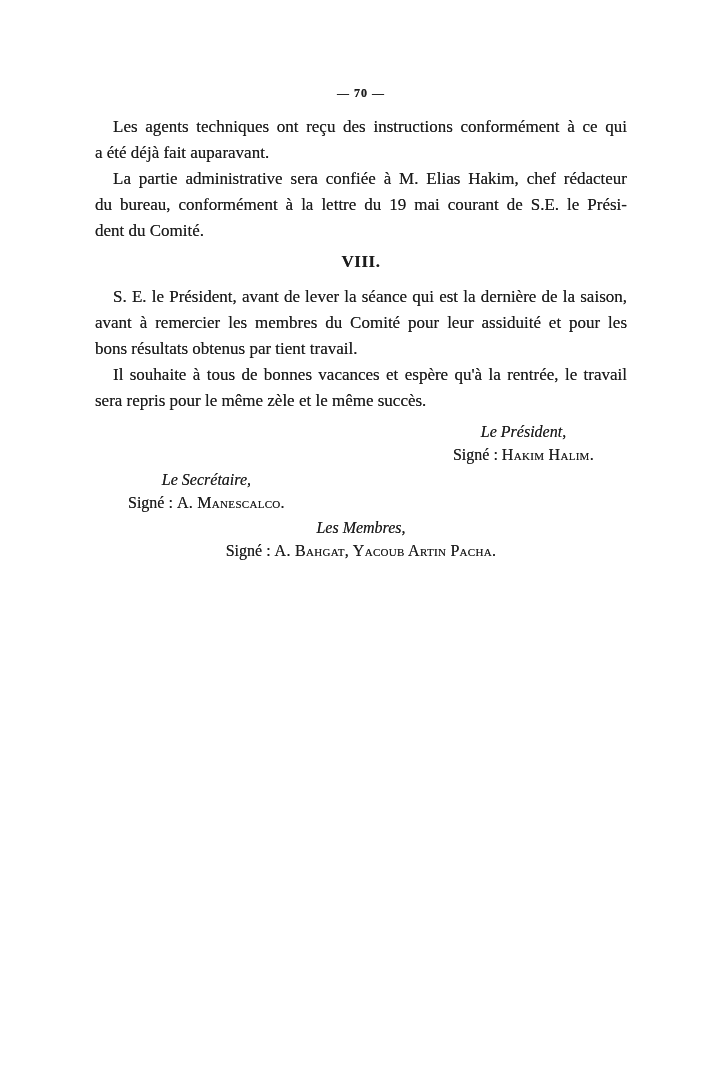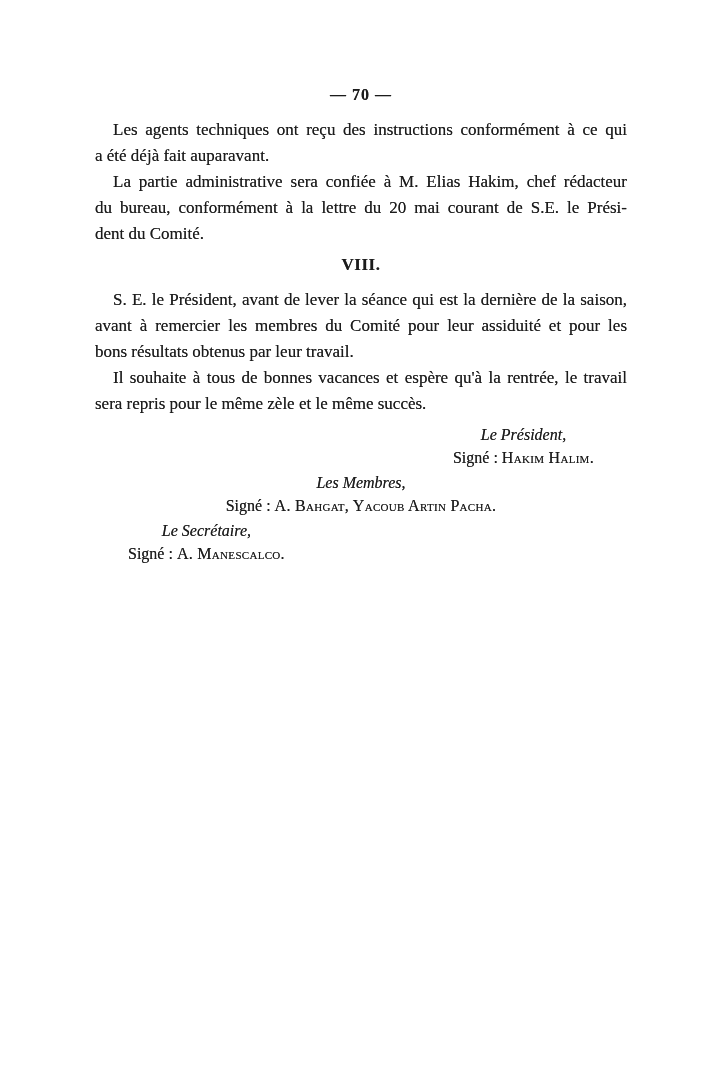--- a/index.html
+++ b/index.html
@@ -21,21 +21,21 @@
   }
   .content {
     position: absolute;
     left: 95px; top: 86px;
     width: 532px;
     text-shadow: 0 0 0.5px rgba(0,0,0,0.65); 
   }
   .pageno {
     text-align: center;
     font-weight: bold;
-    font-size: 16px;
+    font-size: 12px;
     letter-spacing: 1px;
     margin-bottom: 13px;
   }
   .para { margin: 0; }
   .bline {
     font-size: 17px;
     height: 26px;
     line-height: 26px;
     overflow: hidden;
     white-space: normal;
@@ -74,46 +74,46 @@
 
     <div class="pageno">— 70 —</div>
 
     <div class="para">
       <div class="bline just indent">Les agents techniques ont reçu des instructions conformément à ce qui</div>
       <div class="bline last">a été déjà fait auparavant.</div>
     </div>
 
     <div class="para">
       <div class="bline just indent">La partie administrative sera confiée à M. Elias Hakim, chef rédacteur</div>
-      <div class="bline just">du bureau, conformément à la lettre du 20 mai courant de S.E. le Prési-</div>
+      <div class="bline just">du bureau, conformément à la lettre du 19 mai courant de S.E. le Prési-</div>
       <div class="bline last">dent du Comité.</div>
     </div>
 
     <div class="heading">VIII.</div>
 
     <div class="para">
       <div class="bline just indent">S. E. le Président, avant de lever la séance qui est la dernière de la saison,</div>
       <div class="bline just">avant à remercier les membres du Comité pour leur assiduité et pour les</div>
-      <div class="bline last">bons résultats obtenus par leur travail.</div>
+      <div class="bline last">bons résultats obtenus par tient travail.</div>
     </div>
 
     <div class="para">
       <div class="bline just indent">Il souhaite à tous de bonnes vacances et espère qu'à la rentrée, le travail</div>
       <div class="bline last">sera repris pour le même zèle et le même succès.</div>
     </div>
 
     <div class="sig sig-president">
       <div class="sig-role">Le Président,</div>
       <div class="sig-line"><span>Signé :</span> <span class="sc">Hakim Halim.</span></div>
     </div>
 
+    <div class="sig sig-secretary">
+      <div class="sig-role">Le Secrétaire,</div>
+      <div class="sig-line"><span>Signé :</span> <span class="sc">A. Manescalco.</span></div>
+    </div>
+
     <div class="sig sig-members">
       <div class="sig-role">Les Membres,</div>
       <div class="sig-line"><span>Signé :</span> <span class="sc">A. Bahgat, Yacoub Artin Pacha.</span></div>
-    </div>
-
-    <div class="sig sig-secretary">
-      <div class="sig-role">Le Secrétaire,</div>
-      <div class="sig-line"><span>Signé :</span> <span class="sc">A. Manescalco.</span></div>
     </div>
 
   </div>
 </div>
 
 </body></html>

